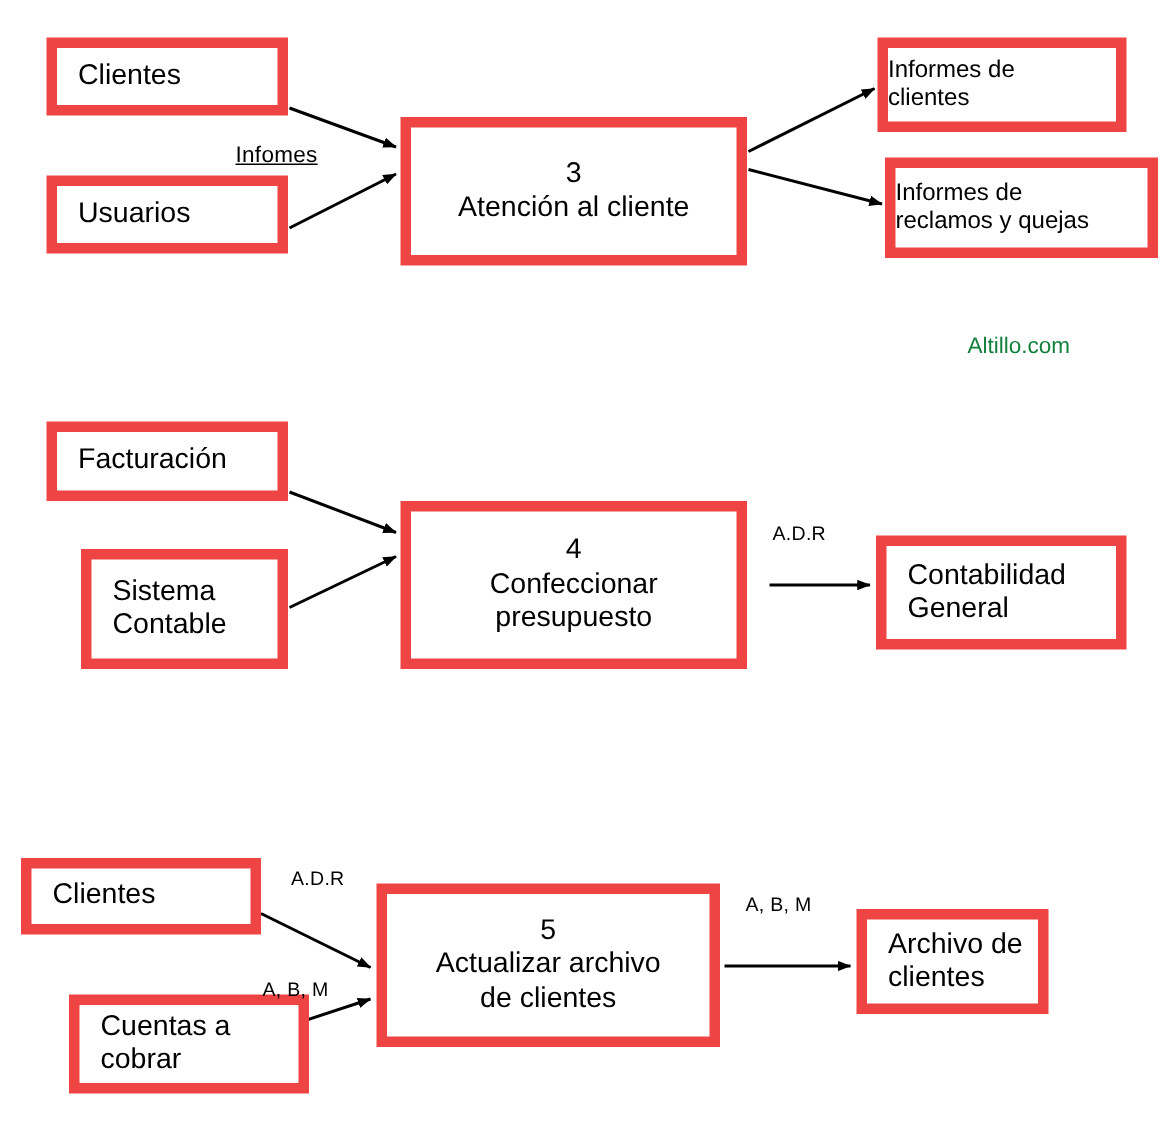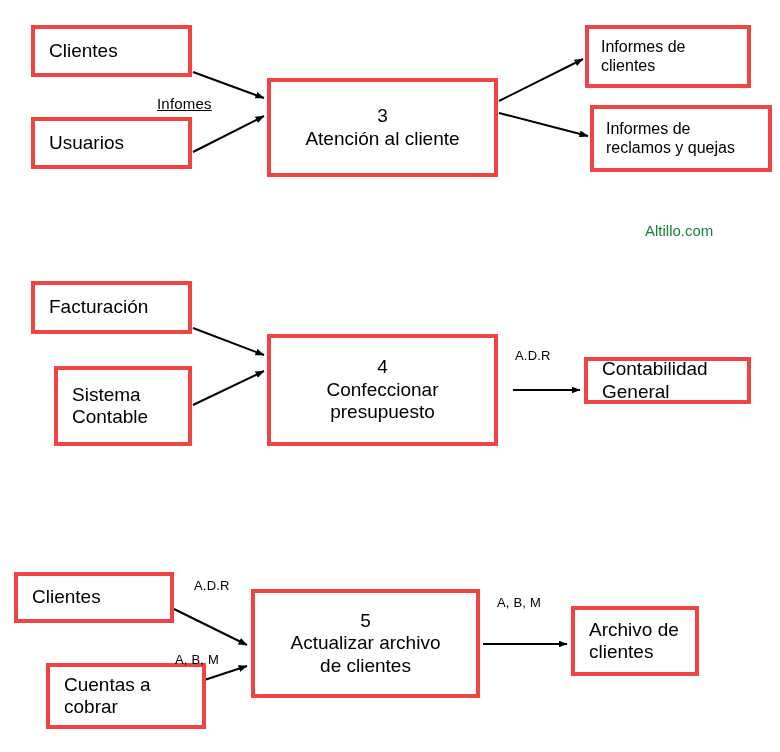--- a/index.html
+++ b/index.html
@@ -11,21 +11,21 @@
     position: relative;
     width: 780px;
     height: 752px;
     background: #ffffff;
     font-family: "Liberation Sans", sans-serif;
     overflow: hidden;
   }
   .box {
     position: absolute;
     box-sizing: border-box;
-    border: 4px solid #ef4444;
+    border: 7px solid #ef4444;
     background: #ffffff;
     color: #000000;
     display: flex;
     flex-direction: column;
     justify-content: center;
     z-index: 3;
   }
   .box.center {
     align-items: center;
     text-align: center;
@@ -38,21 +38,21 @@
     display: block;
     white-space: nowrap;
     line-height: 1.18;
   }
   .entity-txt {
     font-size: 19px;
     padding-left: 14px;
   }
   .entity-txt-sm {
     font-size: 16px;
-    padding-left: 12px;
+    padding-left: 0;
   }
   .proc-num {
     font-size: 19px;
   }
   .proc-txt {
     font-size: 19px;
   }
   .flow-label {
     position: absolute;
     font-size: 13px;
@@ -151,21 +151,21 @@
   <div class="box center" style="left:267px; top:334px; width:231px; height:112px;">
     <span class="box-line proc-num">4</span>
     <span class="box-line proc-txt">Confeccionar</span>
     <span class="box-line proc-txt">presupuesto</span>
   </div>
 
   <div class="flow-label" style="left:515px; top:348px;">
     <span class="spell">A.D.R</span>
   </div>
 
-  <div class="box left" style="left:584px; top:357px; width:167px; height:47px;">
+  <div class="box left" style="left:584px; top:357px; width:167px; height:76px;">
     <span class="box-line entity-txt">Contabilidad</span>
     <span class="box-line entity-txt">General</span>
   </div>
 
   <div class="box left" style="left:14px; top:572px; width:160px; height:51px;">
     <span class="box-line entity-txt">Clientes</span>
   </div>
 
   <div class="flow-label" style="left:194px; top:578px;">
     <span class="spell">A.D.R</span>

